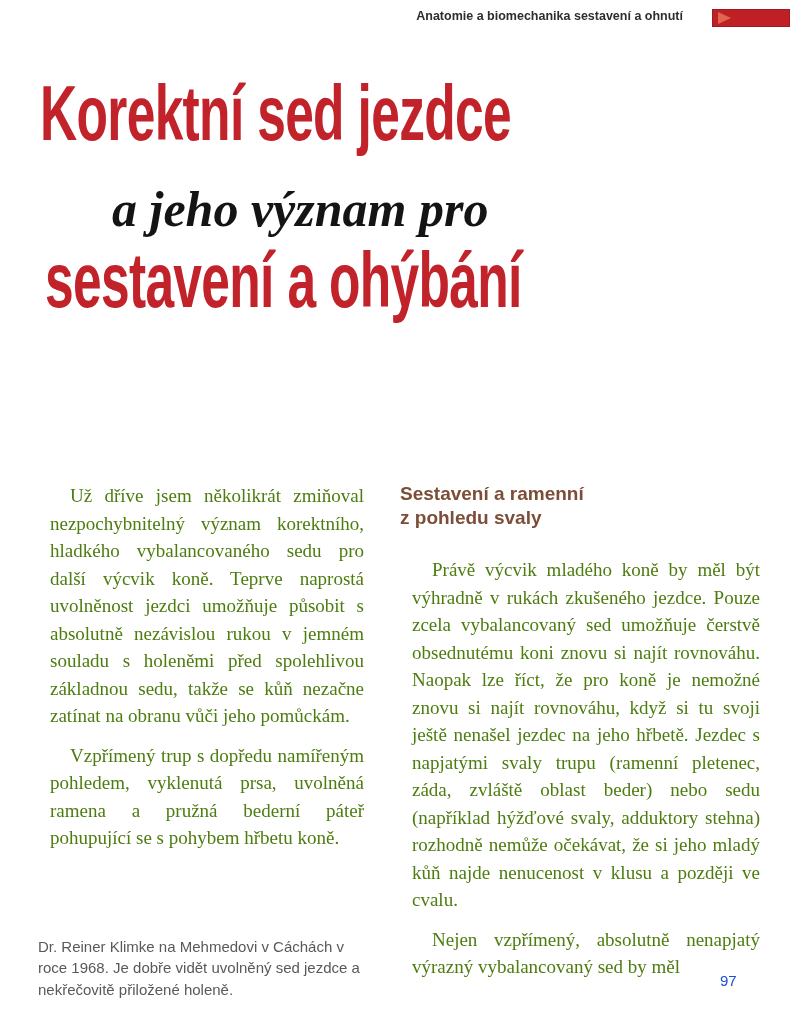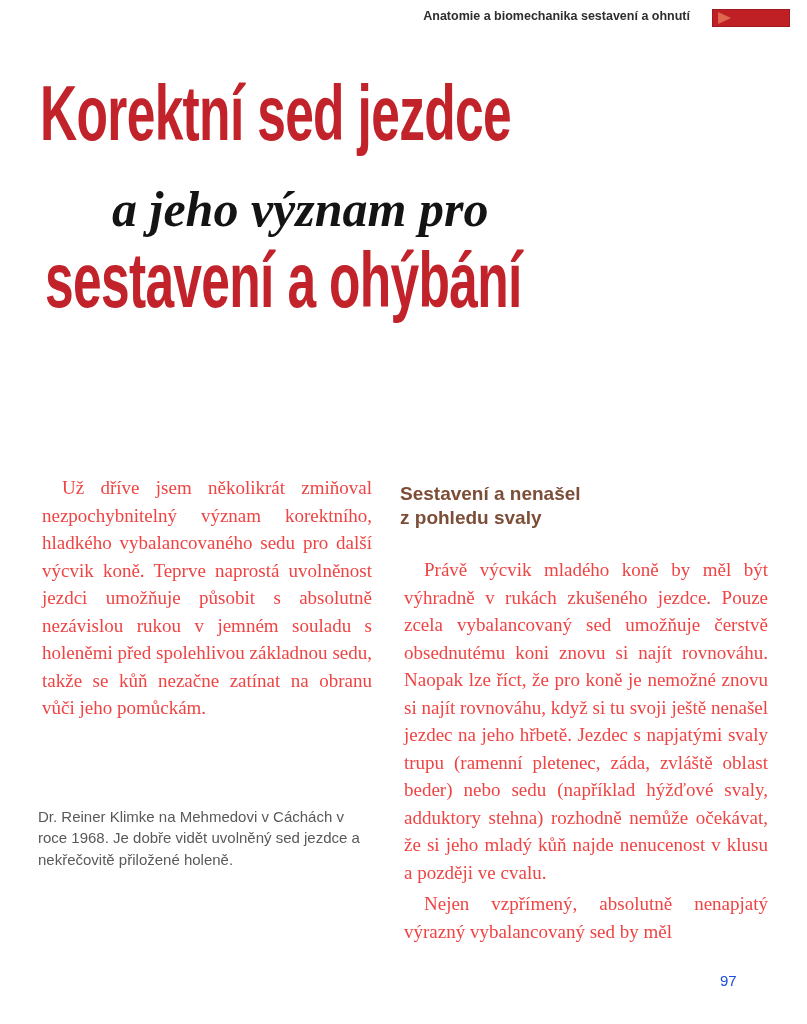--- a/index.html
+++ b/index.html
@@ -9,21 +9,21 @@
     height: 1024px;
     background: #ffffff;
     overflow: hidden;
     font-family: "Liberation Serif", serif;
   }
 
   
   .runhead {
     position: absolute;
     top: 9px;
-    right: 117px;
+    right: 124px;
     font-family: "Liberation Sans", sans-serif;
     font-weight: bold;
     font-size: 12.5px;
     color: #2e2e2e;
     white-space: nowrap;
   }
   .tab {
     position: absolute;
     top: 9px;
     right: 17px;
@@ -75,25 +75,25 @@
     left: 38px;
     top: 470px;
     width: 734px;
     display: flex;
     gap: 24px;
   }
   .col-left  { width: 338px; }
   .col-right { width: 372px; }
 
   .body-p {
-    margin: 4px;
+    margin: 12px;
     font-family: "Liberation Serif", serif;
     font-size: 19px;
     line-height: 27.5px;
-    color: #ef4444;
+    color: #4d7c0f;
     text-align: justify;
     text-indent: 20px;
   }
 
   .section-heading {
     margin: 12px 0 26px 0;
     font-family: "Liberation Sans", sans-serif;
     font-weight: bold;
     font-size: 19px;
     line-height: 24px;
@@ -133,26 +133,27 @@
   <h1 style="margin:0;">
     <span class="title-line t1">Korektní sed jezdce</span>
     <span class="title-line t2">a jeho význam pro</span>
     <span class="title-line t3">sestavení a ohýbání</span>
   </h1>
 
   <div class="cols">
 
     <div class="col-left">
       <p class="body-p">Už dříve jsem několikrát zmiňoval nezpochybnitelný význam korektního, hladkého vybalancovaného sedu pro další výcvik koně. Teprve naprostá uvolněnost jezdci umožňuje působit s absolutně nezávislou rukou v jemném souladu s holeněmi před spolehlivou základnou sedu, takže se kůň nezačne zatínat na obranu vůči jeho pomůckám.</p>
+      <p class="body-p">Vzpřímený trup s dopředu namířeným pohledem, vyklenutá prsa, uvolněná ramena a pružná bederní páteř pohupující se s pohybem hřbetu koně.</p>
       <p class="caption">Dr. Reiner Klimke na Mehmedovi v Cáchách v roce 1968. Je dobře vidět uvolněný sed jezdce a nekřečovitě přiložené holeně.</p>
     </div>
 
     <div class="col-right">
       <h2 class="section-heading">
-        <span>Sestavení a nenašel</span>
+        <span>Sestavení a ramenní</span>
         <span>z pohledu svaly</span>
       </h2>
       <p class="body-p">Právě výcvik mladého koně by měl být výhradně v rukách zkušeného jezdce. Pouze zcela vybalancovaný sed umožňuje čerstvě obsednutému koni znovu si najít rovnováhu. Naopak lze říct, že pro koně je nemožné znovu si najít rovnováhu, když si tu svoji ještě nenašel jezdec na jeho hřbetě. Jezdec s napjatými svaly trupu (ramenní pletenec, záda, zvláště oblast beder) nebo sedu (například hýžďové svaly, adduktory stehna) rozhodně nemůže očekávat, že si jeho mladý kůň najde nenucenost v klusu a později ve cvalu.</p>
       <p class="body-p">Nejen vzpřímený, absolutně nenapjatý výrazný vybalancovaný sed by měl</p>
     </div>
 
   </div>
 
   <div class="pagenum">97</div>
 

